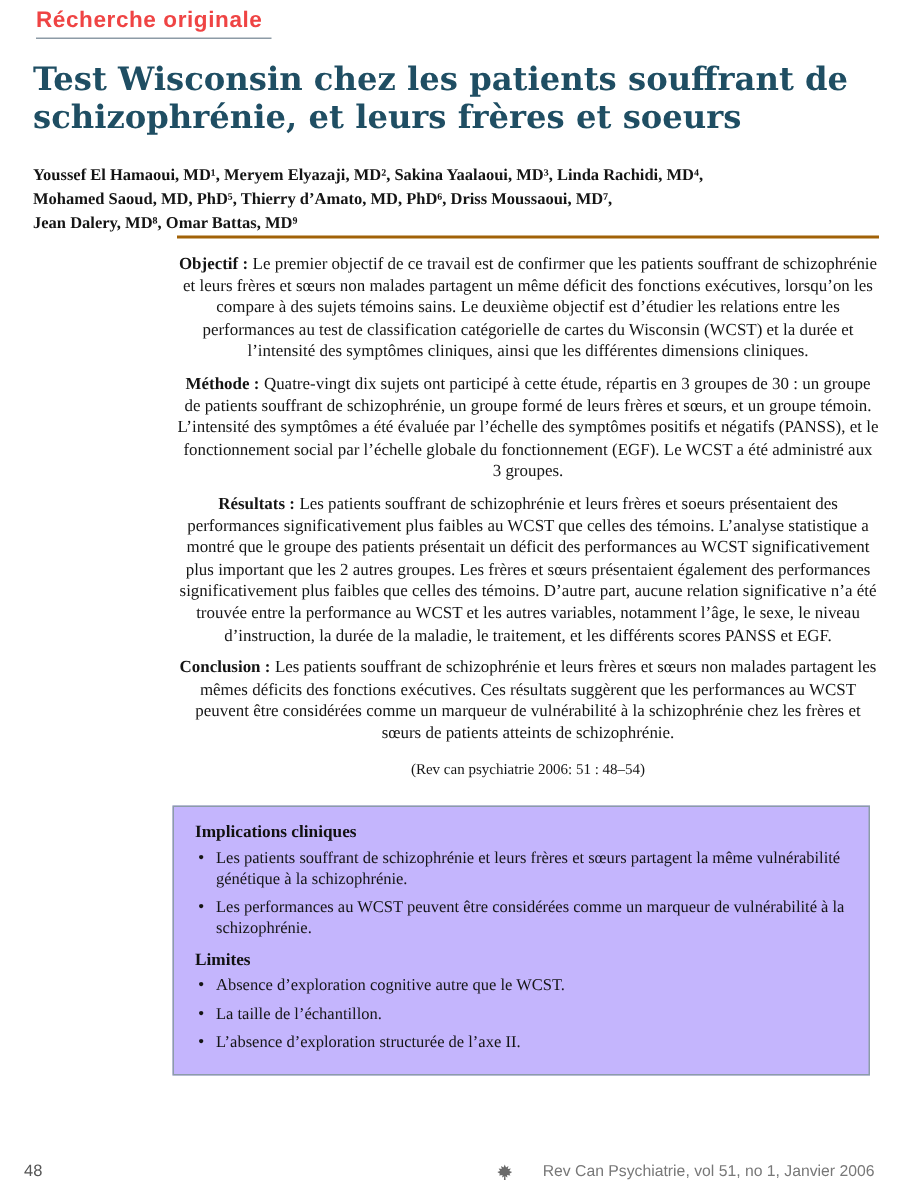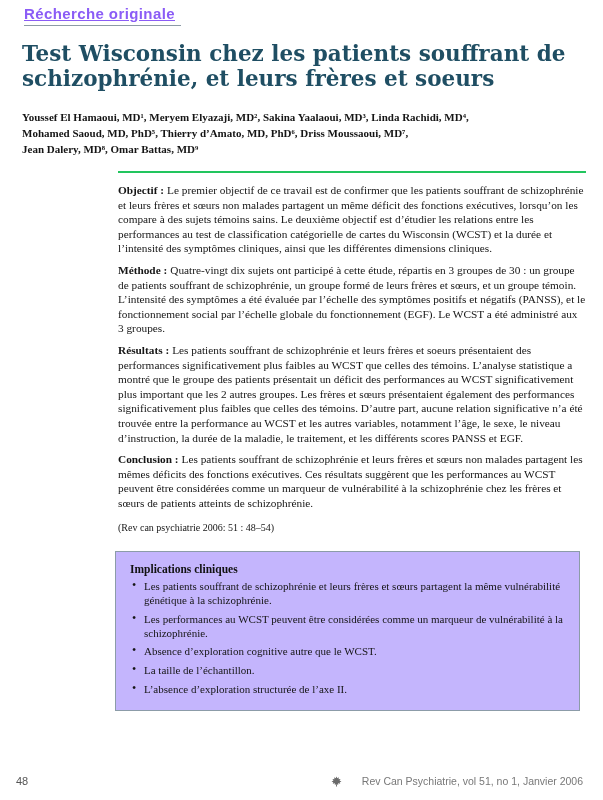--- a/index.html
+++ b/index.html
@@ -11,49 +11,49 @@
     font-family:"Liberation Serif",serif;
     color:#111;
   }
   .kicker{
     display:inline-block;
     margin:5px 0 0 24px;
     font-family:"Liberation Sans",sans-serif;
     font-weight:bold;
     font-size:15px;
     letter-spacing:.4px;
-    color:#8b5cf6;
+    color:#ef4444;
     border-bottom:1.5px solid #8d9ba6;
     padding:0 6px 3px 0;
     white-space:pre-line;
-    text-decoration:underline;
   }
   .title{
     margin:15px 20px 0 22px;
     font-family:"DejaVu Serif",serif;
     font-weight:bold;
     font-size:21.5px;
     line-height:1.17;
     color:#1f4e63;
     white-space:pre-line;
   }
   .authors{
     margin:19px 18px 0 22px;
     font-weight:bold;
     font-size:11px;
     line-height:1.42;
     color:#151515;
     white-space:pre-line;
   }
   .abstract{
-    margin:14px 17px 0 118px;
+    margin:0 17px 0 118px;
     width:468px;
-    border-top:2px solid #22c55e;
+    border-top:2px solid #a16207;
     padding-top:10px;
     box-sizing:content-box;
+    text-align:center;
   }
   .para{
     margin:0 0 7px 0;
     font-size:11.3px;
     line-height:14.6px;
     color:#151515;
   }
   .plabel{font-weight:bold;margin-right:3px;}
   .ptext{white-space:pre-line;}
   .citation{
@@ -144,20 +144,21 @@
     </p>
     <p class="citation">(Rev can psychiatrie 2006: 51 : 48–54)</p>
   </div>
 
   <div class="info-box">
     <div class="box-title">Implications cliniques</div>
     <ul>
       <li>Les patients souffrant de schizophrénie et leurs frères et sœurs partagent la même vulnérabilité génétique à la schizophrénie.</li>
       <li>Les performances au WCST peuvent être considérées comme un marqueur de vulnérabilité à la schizophrénie.</li>
     </ul>
+    <div class="box-title second">Limites</div>
     <ul>
       <li>Absence d’exploration cognitive autre que le WCST.</li>
       <li>La taille de l’échantillon.</li>
       <li>L’absence d’exploration structurée de l’axe II.</li>
     </ul>
   </div>
 
   <div class="footer-left">48</div>
 
   <div class="footer-right">

